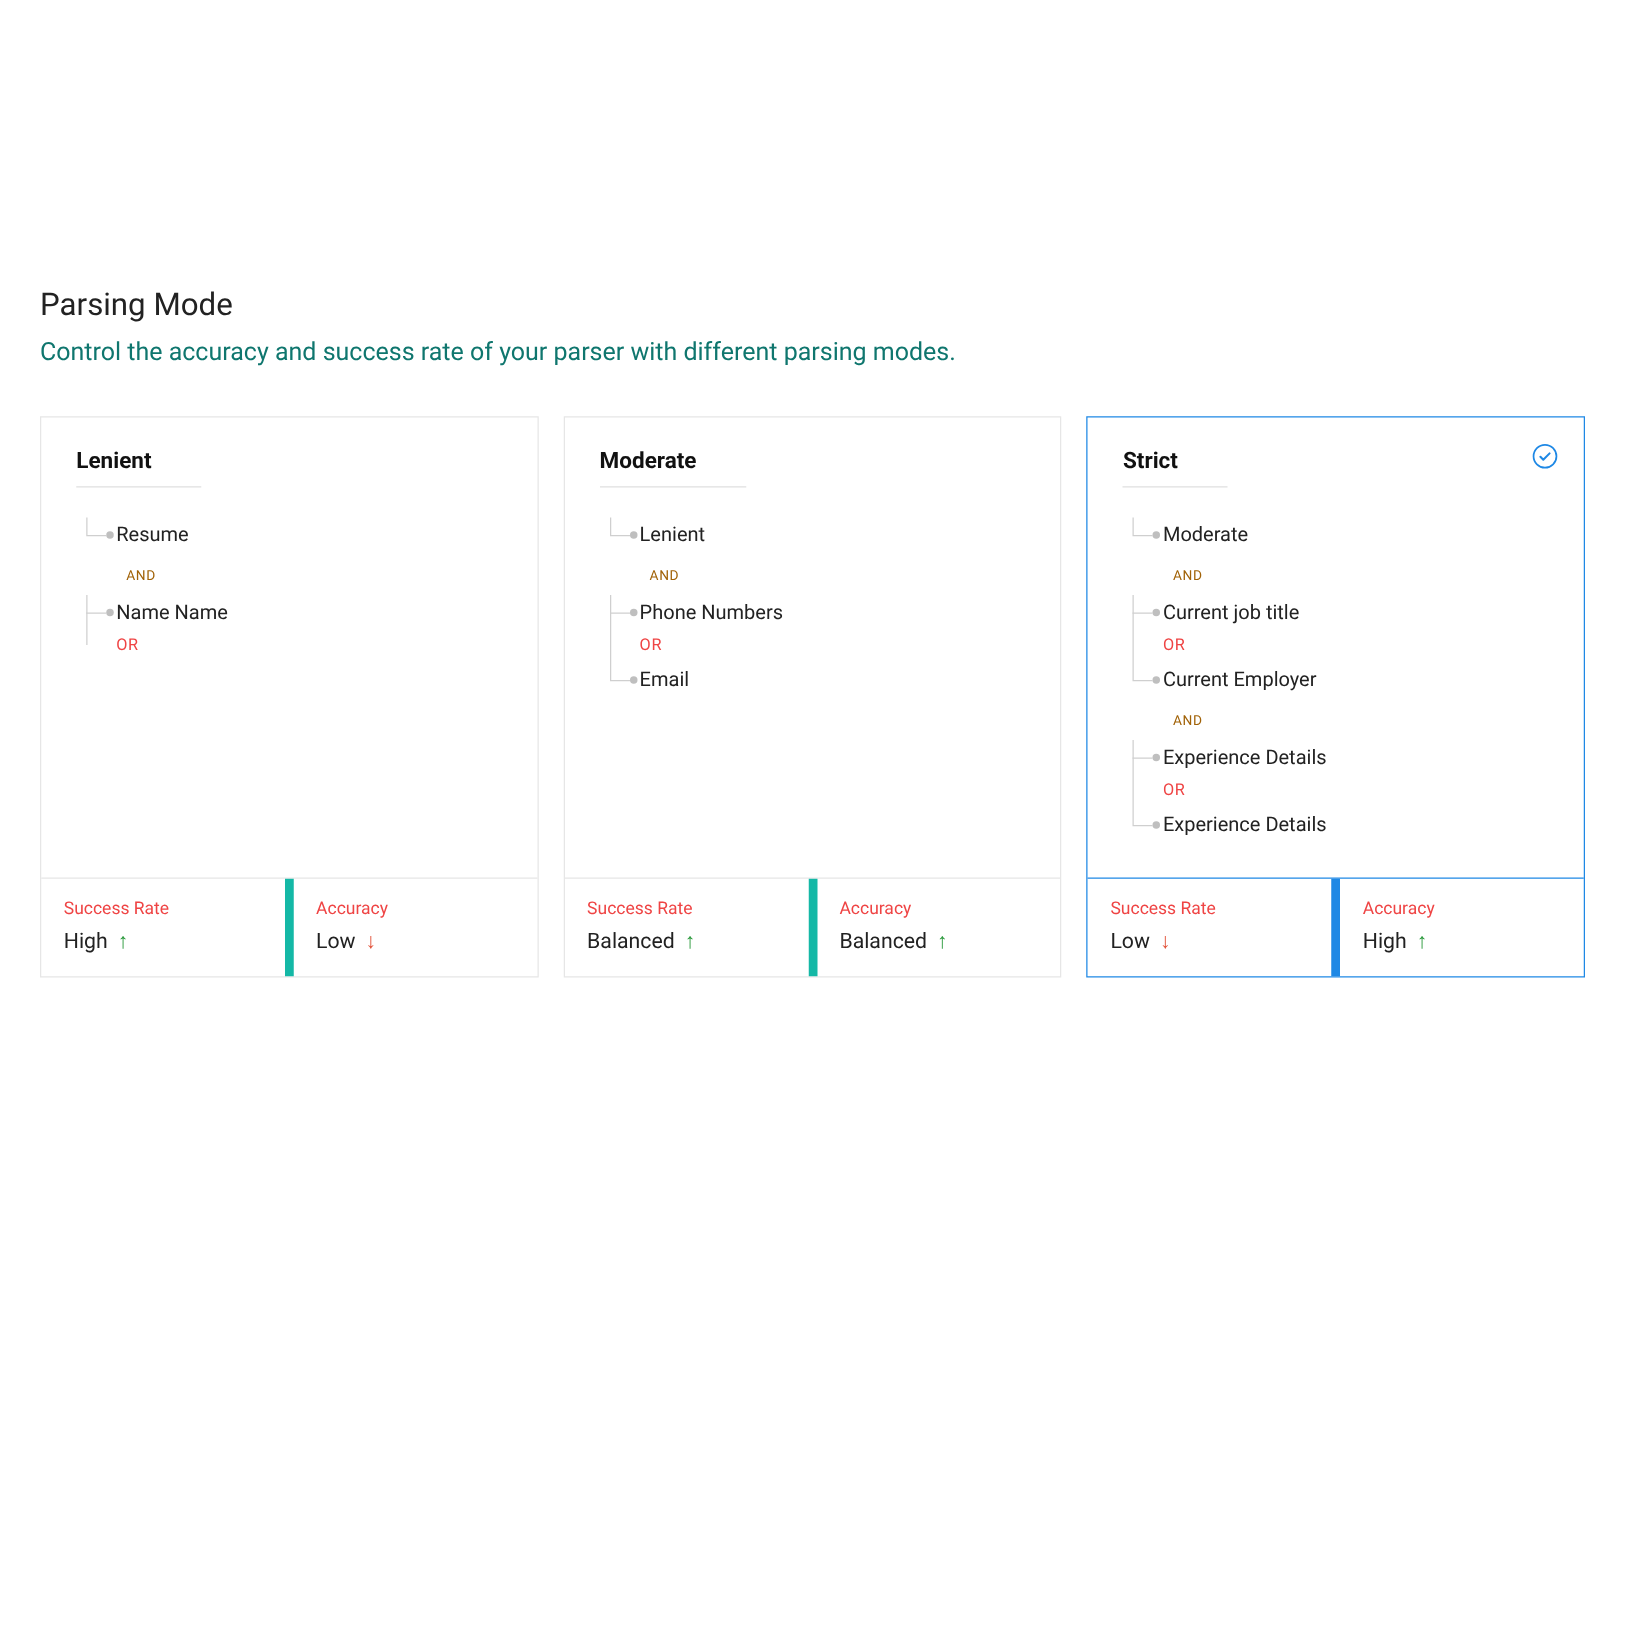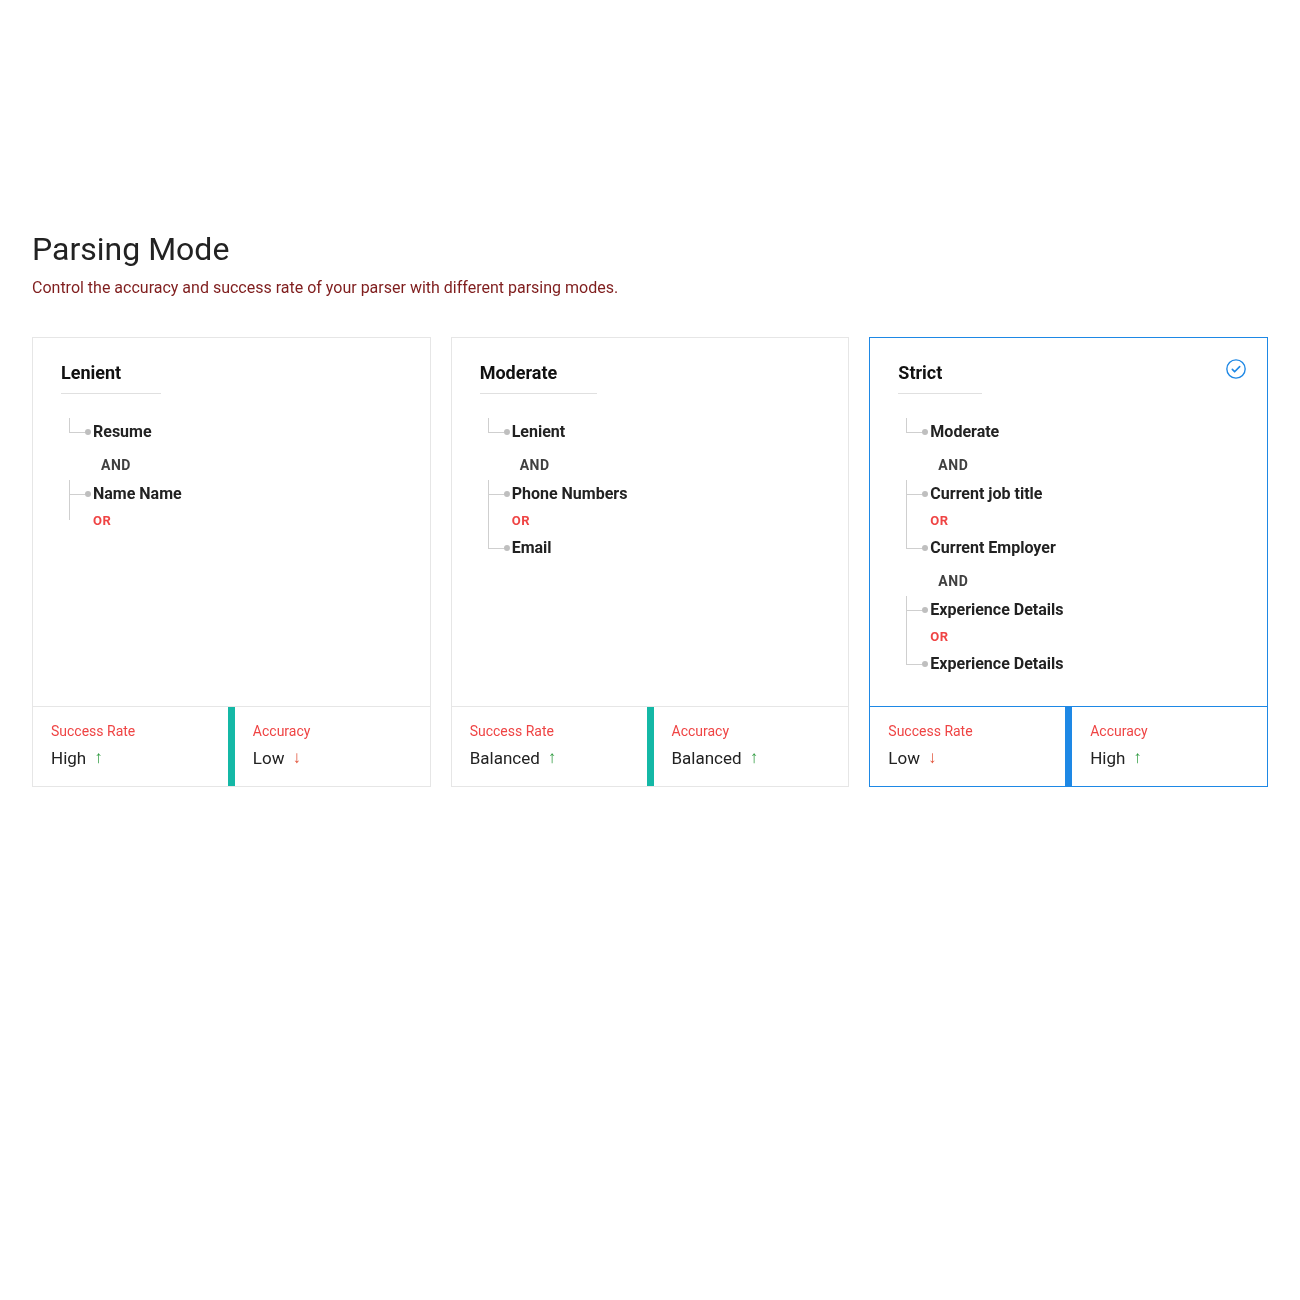--- a/index.html
+++ b/index.html
@@ -6,28 +6,28 @@
   body {
     margin: 0;
     font-family: -apple-system, BlinkMacSystemFont, "Segoe UI", Roboto, "Helvetica Neue", Arial, sans-serif;
     background: #fff;
     color: #202124;
     width: 1300px;
     height: 1300px;
     padding: 230px 32px 0 32px;
   }
   h1.section-title {
-    font-size: 32px;
+    font-size: 25px;
     font-weight: 400;
     margin: 0 0 10px 0;
     color: #222;
   }
   p.section-desc {
-    font-size: 16px;
-    color: #7f1d1d;
+    font-size: 20px;
+    color: #0f766e;
     margin: 0 0 40px 0;
   }
   .cards {
     display: flex;
     gap: 20px;
   }
   .card {
     flex: 1 1 0;
     border: 1px solid #e6e6e6;
     display: flex;
@@ -55,21 +55,20 @@
     position: absolute;
     top: 20px;
     right: 20px;
     width: 22px;
     height: 22px;
   }
   .tree {
     padding: 24px 28px 24px 28px;
     flex: 1;
     min-height: 280px;
-    font-weight: bold;
   }
   .tree-group {
     position: relative;
     padding-left: 32px;
     margin-bottom: 4px;
   }
   .tree-group::before {
     content: "";
     position: absolute;
     left: 8px;
@@ -107,22 +106,22 @@
     font-size: 13px;
     color: #ef4444;
     letter-spacing: 0.5px;
     line-height: 26px;
     position: relative;
   }
   .tree-op.inner {
     padding-left: 0;
   }
   .op-between-groups {
-    font-size: 14px;
-    color: #404040;
+    font-size: 11px;
+    color: #a16207;
     letter-spacing: 0.5px;
     padding-left: 40px;
     line-height: 30px;
   }
   .card-footer {
     display: flex;
     border-top: 1px solid #e6e6e6;
   }
   .card.selected .card-footer,
   .card.selected .footer-cell + .footer-cell {

